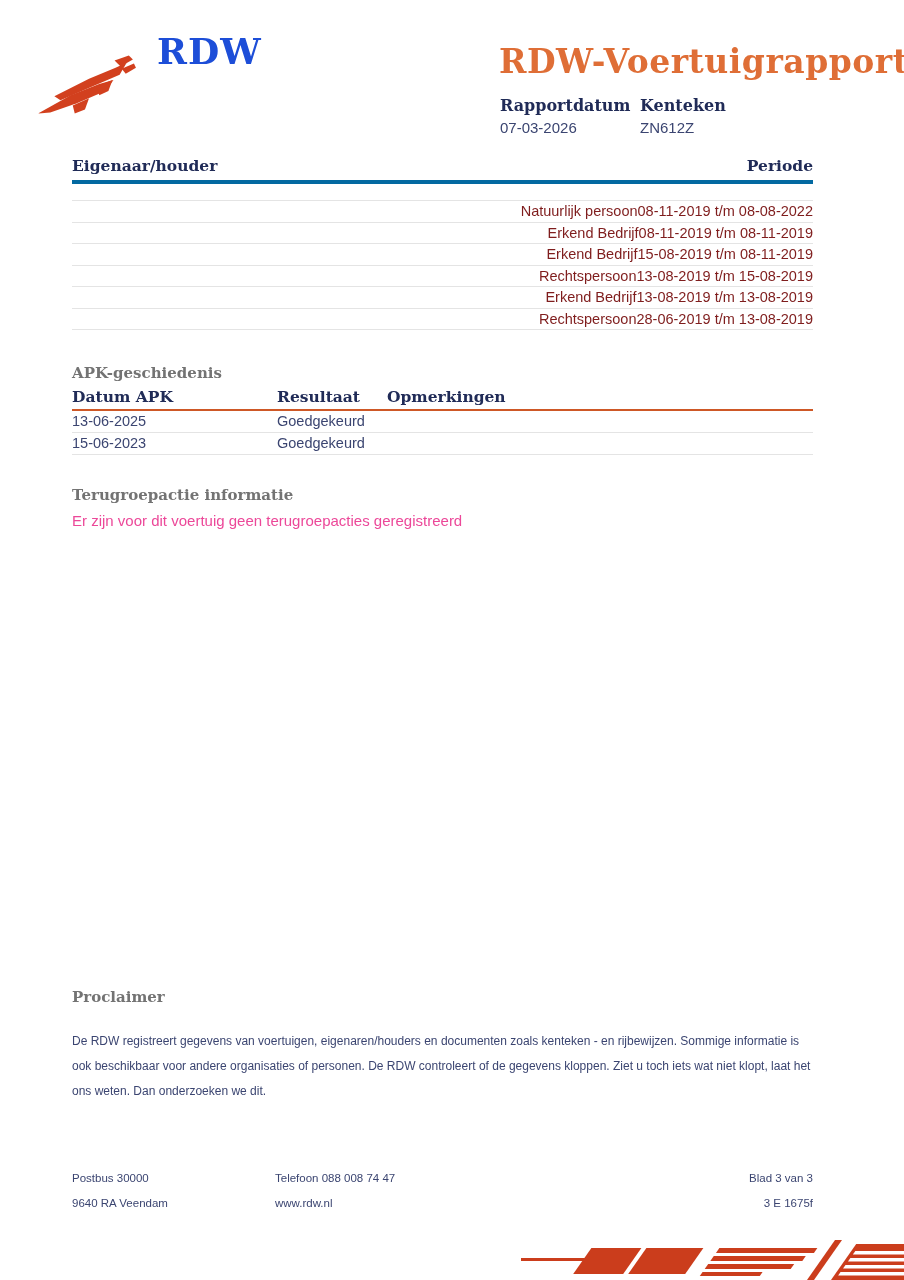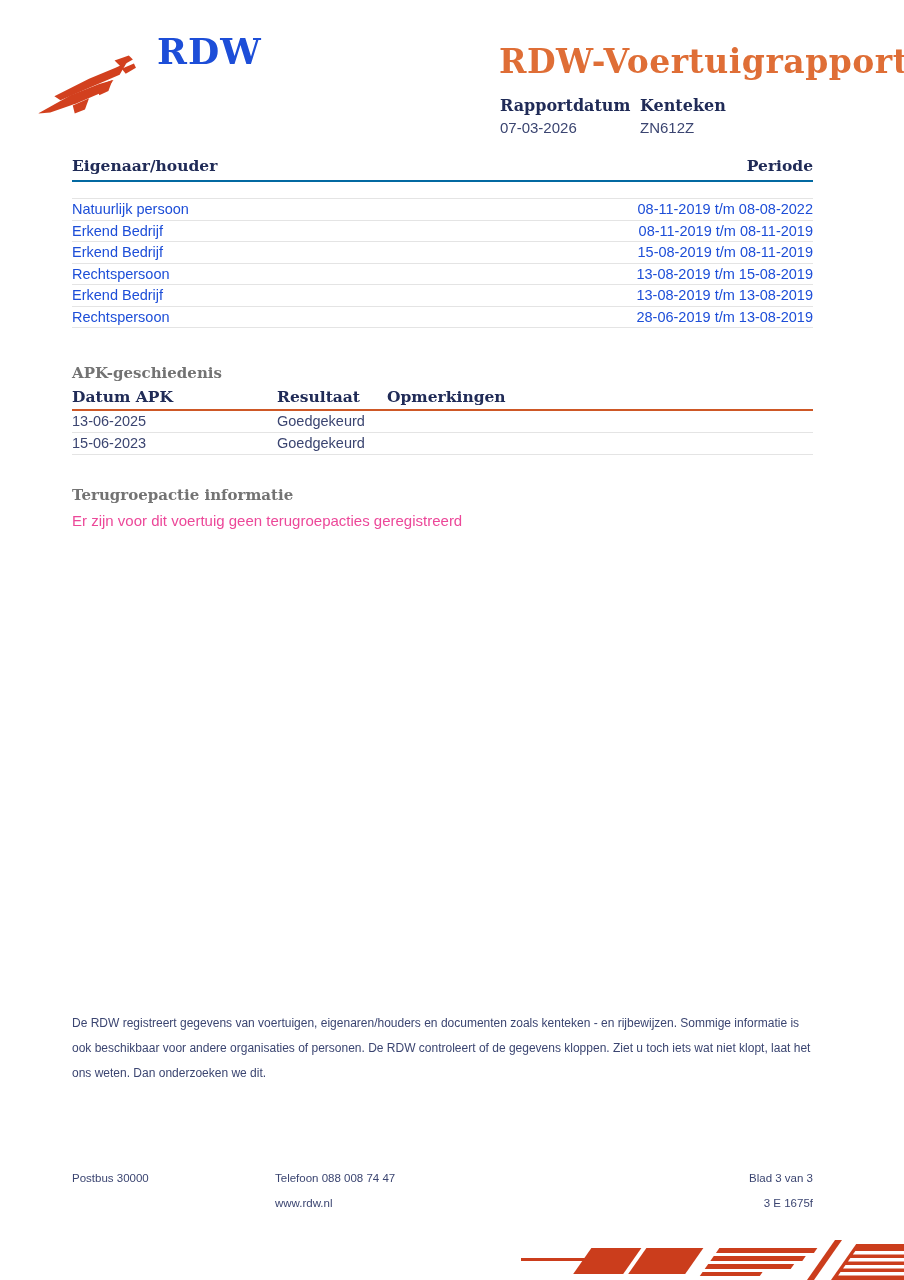--- a/index.html
+++ b/index.html
@@ -32,28 +32,28 @@
 
   
   .section { position:absolute; left:72px; width:741px; }
   .orange-heading { font-size:15px; color:#737373; line-height:18px; }
 
   
   .owner-section { top:156px; }
   .owner-header {
     display:flex; justify-content:space-between;
     font-size:15.5px; line-height:20px; color:#202B57;
-    padding-bottom:4px; border-bottom:2px solid #0369a1;
+    padding-bottom:4px; border-bottom:4px solid #0369a1;
   }
   .owner-rows { margin-top:16px; border-top:1px solid #E4E4E4; }
   .t-row {
-    display:flex; justify-content:space-between;
+    display:flex; justify-content:flex-end;
     font-size:14.5px; line-height:16.5px;
     padding:2px 0; border-bottom:1px solid #E4E4E4;
-    color:#1d4ed8;
+    color:#7f1d1d;
   }
 
   
   .apk-section { top:364px; }
   .apk-header {
     display:flex; margin-top:6px;
     font-size:15.5px; line-height:18px; color:#202B57;
     padding-bottom:3px; border-bottom:2px solid #CE5826;
   }
   .apk-row {
@@ -158,26 +158,28 @@
       </div>
     </div>
   </div>
 
   <div class="section recall-section">
     <div class="orange-heading slab">Terugroepactie informatie</div>
     <div class="recall-text">Er zijn voor dit voertuig geen terugroepacties geregistreerd</div>
   </div>
 
   <div class="section proclaimer-section">
+    <div class="orange-heading slab">Proclaimer</div>
     <div class="proclaimer-text">De RDW registreert gegevens van voertuigen, eigenaren/houders en documenten zoals kenteken - en rijbewijzen. Sommige informatie is ook beschikbaar voor andere organisaties of personen. De RDW controleert of de gegevens kloppen. Ziet u toch iets wat niet klopt, laat het ons weten. Dan onderzoeken we dit.</div>
   </div>
 
   <div class="footer">
     <div class="footer-col1">
       <div>Postbus 30000</div>
+      <div>9640 RA Veendam</div>
     </div>
     <div class="footer-col2">
       <div>Telefoon 088 008 74 47</div>
       <div>www.rdw.nl</div>
     </div>
     <div class="footer-col3">
       <div>Blad 3 van 3</div>
       <div>3 E 1675f</div>
     </div>
   </div>

